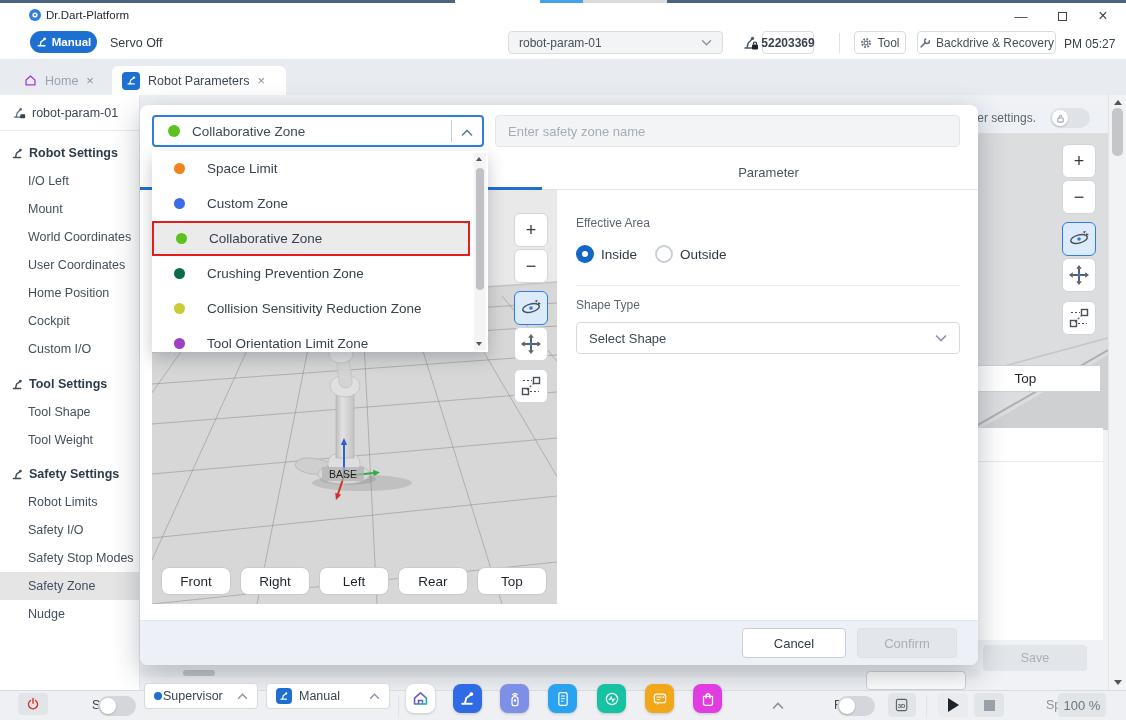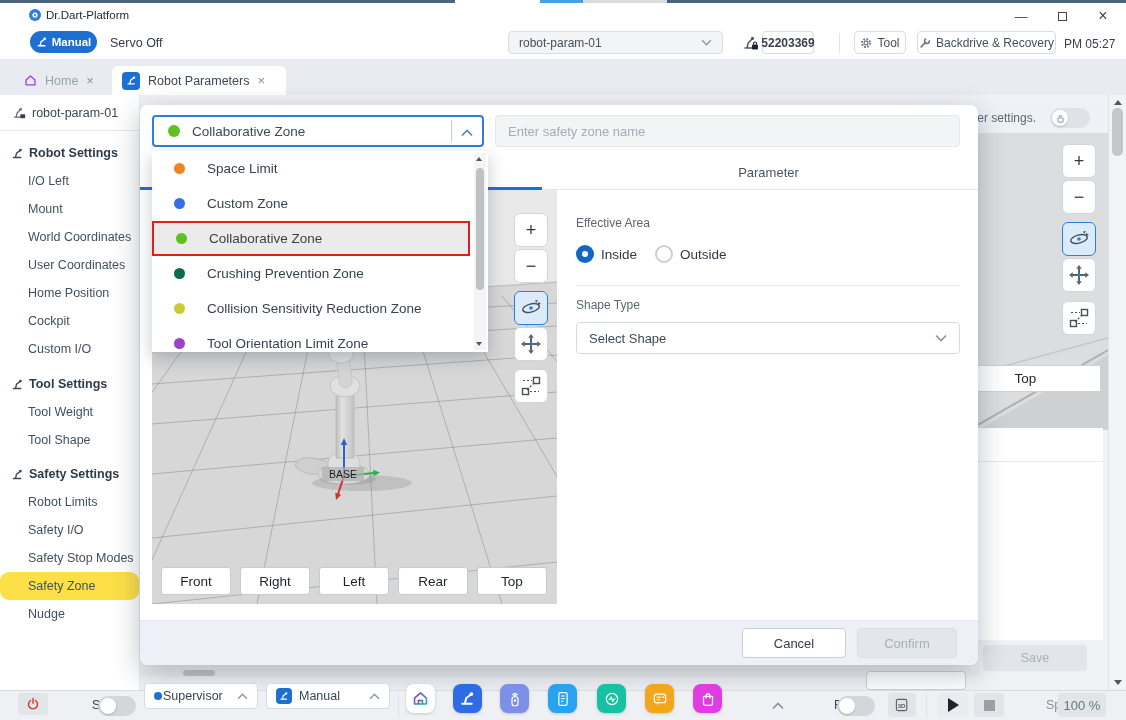--- a/index.html
+++ b/index.html
@@ -34,21 +34,21 @@
   .tab-appicon { width:18px; height:18px; border-radius:4px; background:#1d6fd2; display:flex; align-items:center; justify-content:center; }
 
   
   .main-bg { top:95px; left:140px; width:968px; height:595px; background:#f0f2f5; }
 
   
   .sidebar { top:95px; left:0; width:140px; height:595px; background:#fff; border-right:1px solid #e7eaee; overflow:hidden; }
   .sb-header { height:36px; border-bottom:1px solid #e7eaee; display:flex; align-items:center; gap:6px; padding-left:12px; font-size:12.5px; color:#3c4654; }
   .sb-title { height:28px; display:flex; align-items:center; gap:5px; padding-left:11px; font-weight:bold; font-size:12.5px; color:#2d3b4a; }
   .sb-item { height:28px; display:flex; align-items:center; padding-left:28px; font-size:12.5px; color:#42505e; white-space:nowrap; }
-  .sb-item.sel { background:#fde047;border-radius:9px; }
+  .sb-item.sel { background:#e5e5e5; }
 
   
   .rp-strip { top:103px; left:900px; width:208px; height:30px; background:#eef2f7; }
   .rp-note { position:absolute; right:72px; top:8px; font-size:12px; color:#5a6670; }
   .toggle { border-radius:10px; background:#dfe3e8; position:absolute; }
   .knob { position:absolute; top:2px; left:2px; background:#fff; border-radius:50%; box-shadow:0 1px 2px rgba(0,0,0,.2); display:flex; align-items:center; justify-content:center; }
   .rp-3d { top:133px; left:978px; width:130px; height:297px; background:#dcdddf; overflow:hidden; }
   .ctl-btn { position:absolute; width:34px; height:34px; background:#fff; border:1px solid #d2d6da; border-radius:6px; display:flex; align-items:center; justify-content:center; font-size:18px; color:#33383d; }
   .ctl-btn.on { background:#dcebfb; border:1.5px solid #2f7de1; }
   .rp-top-btn { top:365px; left:950px; width:151px; height:27px; background:#fff; border:1px solid #cdd1d5; display:flex; align-items:center; justify-content:center; font-size:13.5px; color:#22282e; z-index:2; }
@@ -67,21 +67,21 @@
   
   .modal { top:105px; left:140px; width:838px; height:560px; background:#fff; border-radius:8px; box-shadow:0 8px 28px rgba(30,40,60,.3); z-index:10; }
   .zone-select { position:absolute; left:12px; top:10px; width:332px; height:32px; border:2px solid #2f7de1; border-radius:4px; background:#fff; display:flex; align-items:center; }
   .dot { border-radius:50%; flex:0 0 auto; }
   .name-input { position:absolute; left:355px; top:10px; width:465px; height:32px; background:#f2f4f6; border:1px solid #e3e6ea; border-radius:4px; padding:0 12px; font-size:13px; color:#3a4550; font-family:"Liberation Sans",sans-serif; outline:none; }
   .name-input::placeholder { color:#a4adb6; }
   .tabrow { position:absolute; left:0; top:50px; width:838px; height:35px; border-bottom:1px solid #e3e7eb; }
   .tab-underline { position:absolute; left:0; top:32px; width:402px; height:3px; background:#1d6fd2; }
   .param-tab { position:absolute; left:419px; top:0; width:419px; height:35px; display:flex; align-items:center; justify-content:center; font-size:13px; color:#49545f; }
   .viewport { position:absolute; left:12px; top:85px; width:405px; height:414px; overflow:hidden; background:#e8e8e8; }
-  .view-btn { position:absolute; bottom:9px; width:70px; height:28px; background:#fff; border:1px solid #c6cbd0; border-radius:3px; display:flex; align-items:center; justify-content:center; font-size:13.5px; color:#1d242b; }
+  .view-btn { position:absolute; bottom:9px; width:70px; height:28px; background:#fff; border:1px solid #c6cbd0; border-radius:8px; display:flex; align-items:center; justify-content:center; font-size:13.5px; color:#1d242b; }
   .ea-label { position:absolute; left:436px; font-size:12px; color:#5b6670; }
   .radio-row { position:absolute; left:436px; top:140px; display:flex; align-items:center; gap:18px; }
   .radio { width:18px; height:18px; border-radius:50%; position:relative; }
   .radio.on { background:#1266c5; }
   .radio.on::after { content:""; position:absolute; left:6px; top:6px; width:6px; height:6px; background:#fff; border-radius:50%; }
   .radio.off { background:#fff; border:2px solid #c9cfd6; }
   .radio-lab { font-size:13.5px; color:#2f3a45; margin-left:7px; }
   .mdl-div { position:absolute; left:436px; top:180px; width:384px; height:1px; background:#e8eaee; }
   .shape-select { position:absolute; left:436px; top:217px; width:384px; height:32px; border:1px solid #d5dade; border-radius:4px; background:#fff; display:flex; align-items:center; justify-content:space-between; padding:0 12px; font-size:13px; color:#3f4a55; }
   .mfooter { position:absolute; left:0; top:515px; width:838px; height:45px; background:#edf1f7; border-top:1px solid #e2e7ee; border-radius:0 0 8px 8px; }
@@ -232,24 +232,24 @@
       </div>
 
     <div class="sb-title" style="margin-top:7px">
       <svg width="13" height="13" viewBox="0 0 16 16">
           <path d="M3 13h9M5.5 13l1.3-5.5L11 4.5" stroke="#3c4a59" stroke-width="1.7" fill="none" stroke-linecap="round"></path>
           <circle cx="11.6" cy="3.8" r="1.7" fill="#3c4a59"></circle>
         </svg>
       <span>Tool Settings</span>
     </div>
     <div class="sb-item">
+        <span>Tool Shape</span>
+      </div>
+    <div class="sb-item">
         <span>Tool Weight</span>
-      </div>
-    <div class="sb-item">
-        <span>Tool Shape</span>
       </div>
 
     <div class="sb-title" style="margin-top:6px">
       <svg width="13" height="13" viewBox="0 0 16 16">
           <path d="M3 13h9M5.5 13l1.3-5.5L11 4.5" stroke="#3c4a59" stroke-width="1.7" fill="none" stroke-linecap="round"></path>
           <circle cx="11.6" cy="3.8" r="1.7" fill="#3c4a59"></circle>
         </svg>
       <span>Safety Settings</span>
     </div>
     <div class="sb-item">

